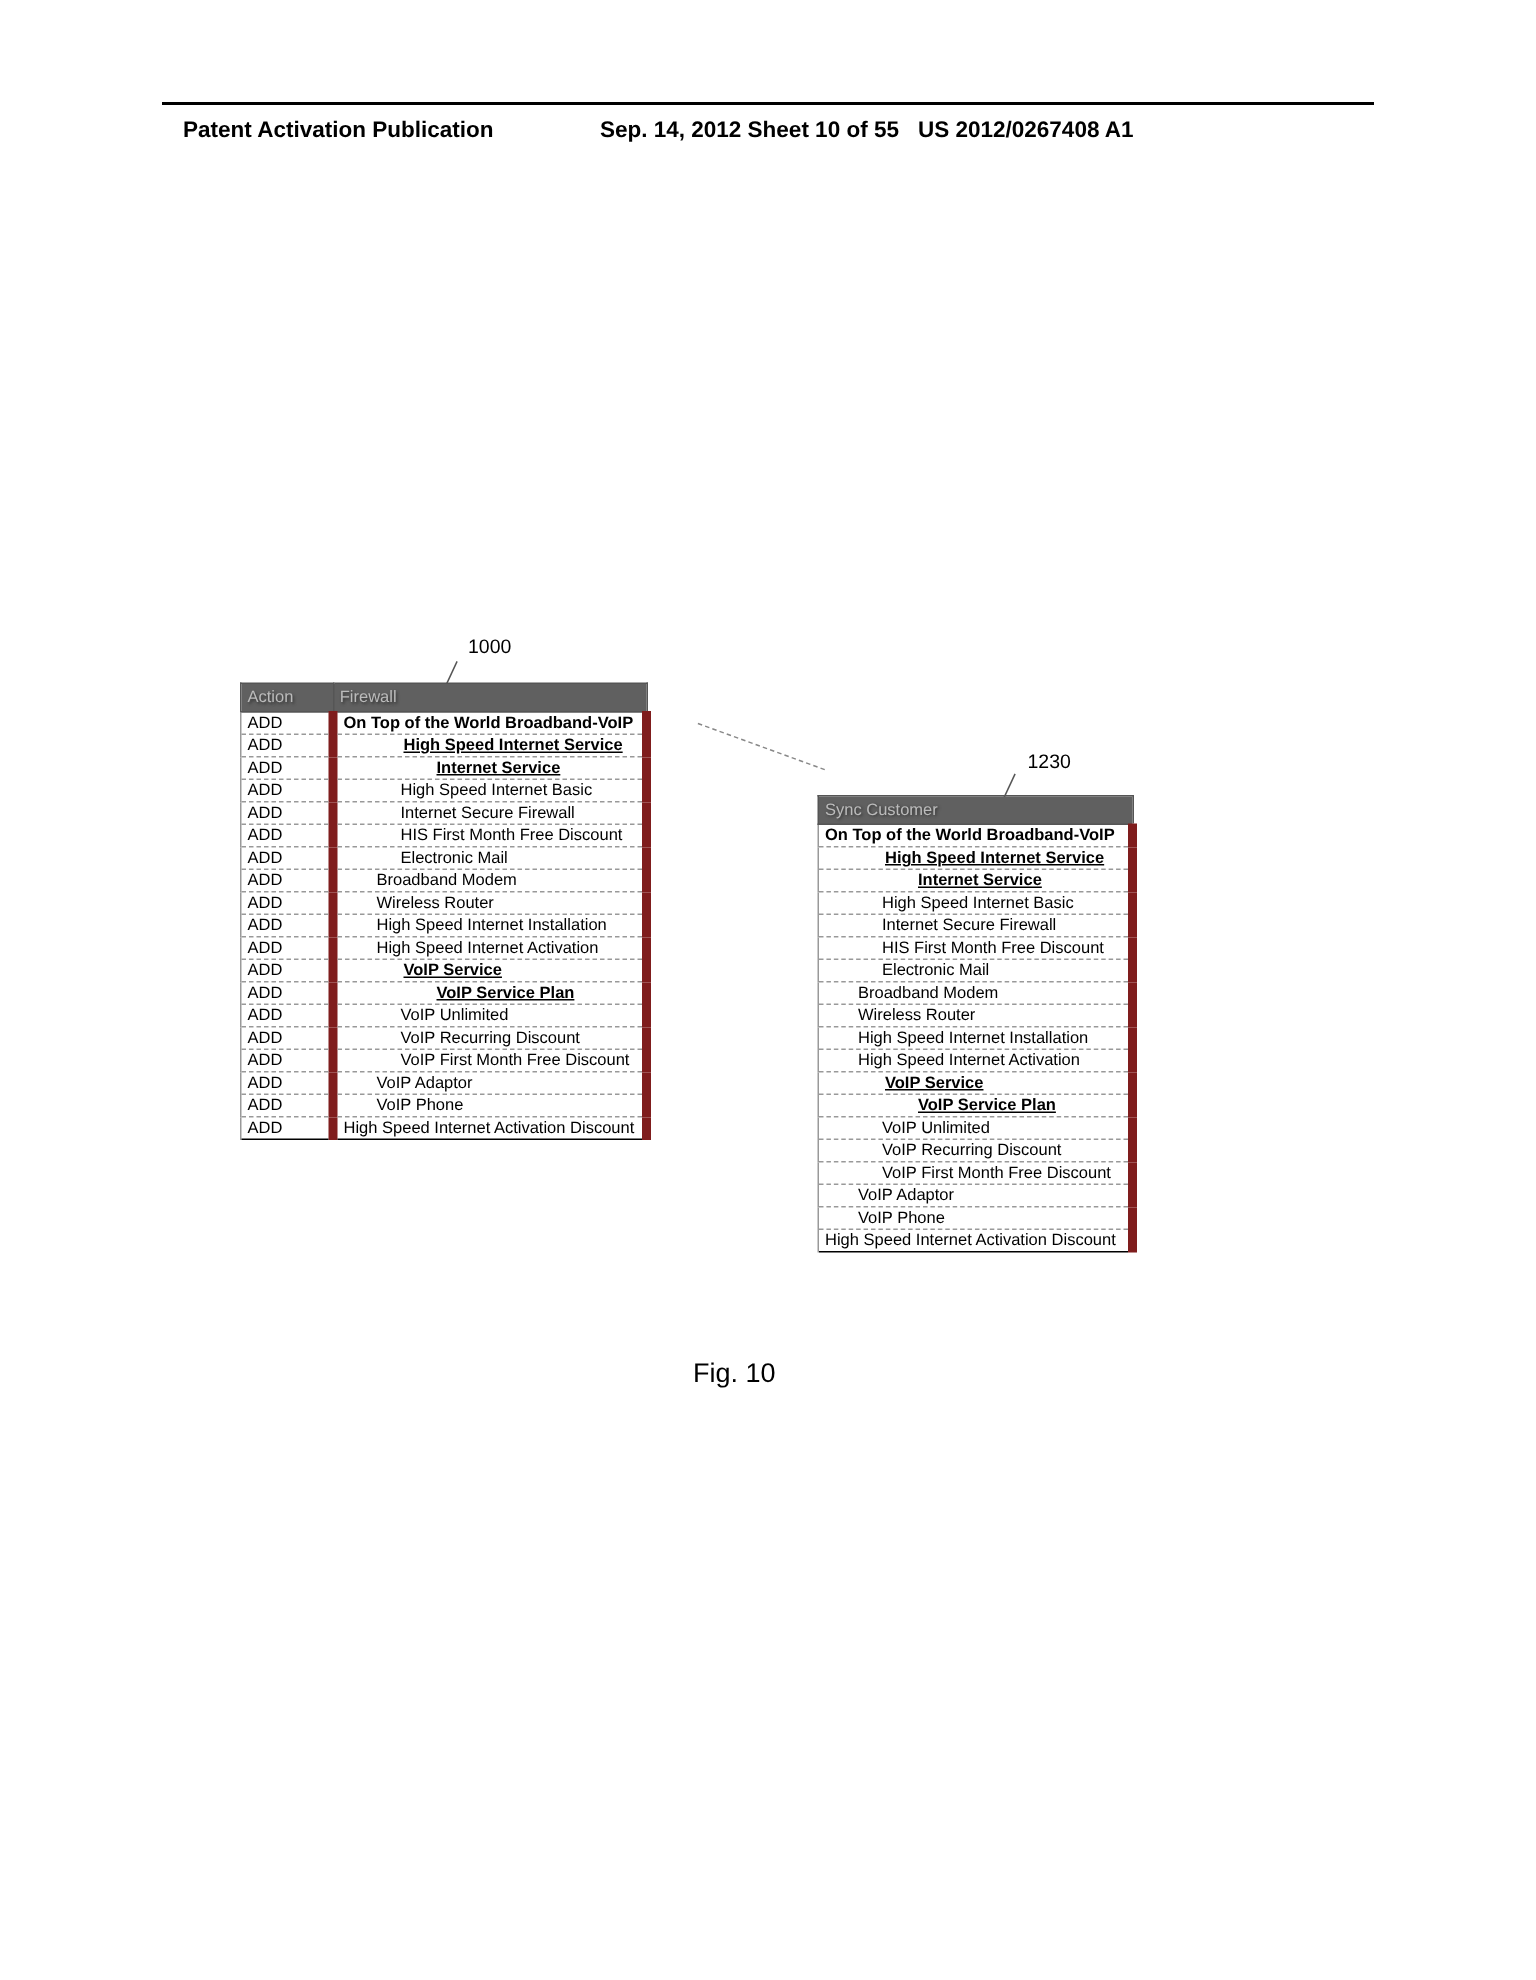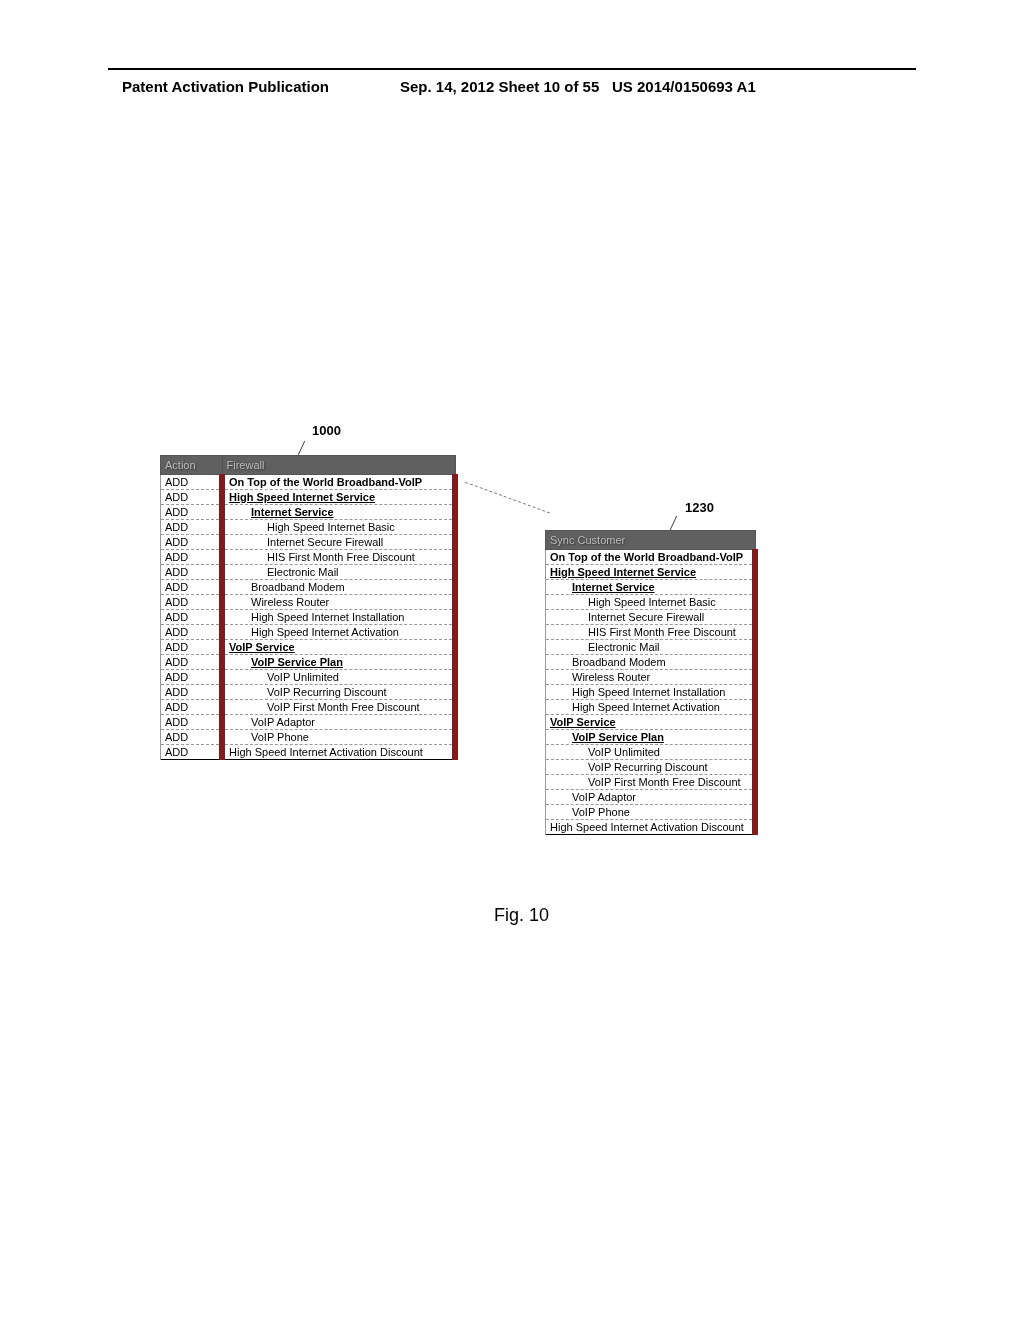--- a/index.html
+++ b/index.html
@@ -24,21 +24,20 @@
       top: 78px;
       font-size: 15px;
       font-weight: bold;
     }
     .header-left { left: 122px; }
     .header-center { left: 400px; }
     .header-right { left: 612px; }
     .ref-label {
       position: absolute;
       font-size: 13px;
-      font-weight: bold;
     }
     .ref-1000 { top: 423px; left: 312px; }
     .ref-1010 { top: 500px; left: 685px; }
     .tick-line {
       position: absolute;
       width: 1px;
       height: 20px;
       background: #555;
     }
     .tick-1000 { top: 440px; left: 300px; transform: rotate(25deg); }
@@ -55,21 +54,21 @@
     }
     .table {
       position: absolute;
       border-collapse: collapse;
       font-size: 11px;
       border: 1px solid #000;
     }
     .table-left {
       top: 455px;
       left: 160px;
-      width: 298px;
+      width: 274px;
       border-radius: 32px;
     }
     .table-right {
       top: 530px;
       left: 545px;
       width: 213px;
     }
     .table th {
       background: #606060;
       color: #bbb;
@@ -81,38 +80,37 @@
     }
     .table td {
       border-bottom: 1px dashed #999;
       border-left: 1px solid #999;
       border-right: 6px solid #7f1d1d;
       padding: 1px 4px;
       white-space: nowrap;
     }
     .table-left .col-action { width: 50px; }
     .bold { font-weight: bold; }
-    .underline { text-decoration: underline; }
+    .underline { text-decoration: underline; margin-left: 40px; }
     .indent1 { padding-left: 22px; }
     .indent2 { padding-left: 38px; }
     .fig-caption {
       position: absolute;
       top: 905px;
       left: 462px;
       font-size: 18px;
-      margin-left: 32px;
     }
   </style>
 </head>
 <body>
 
 <div class="header-line"></div>
 <div class="header-text header-left">Patent Activation Publication</div>
 <div class="header-text header-center">Sep. 14, 2012  Sheet 10 of 55</div>
-<div class="header-text header-right">US 2014/0150693 A1</div>
+<div class="header-text header-right">US 2012/0267408 A1</div>
 
 <div class="ref-label ref-1000">1000</div>
 <div class="tick-line tick-1000"></div>
 <div class="ref-label ref-1010">1230</div>
 <div class="tick-line tick-1010"></div>
 <div class="leader-line"></div>
 
 <table class="table table-left">
   <thead>
     <tr>

